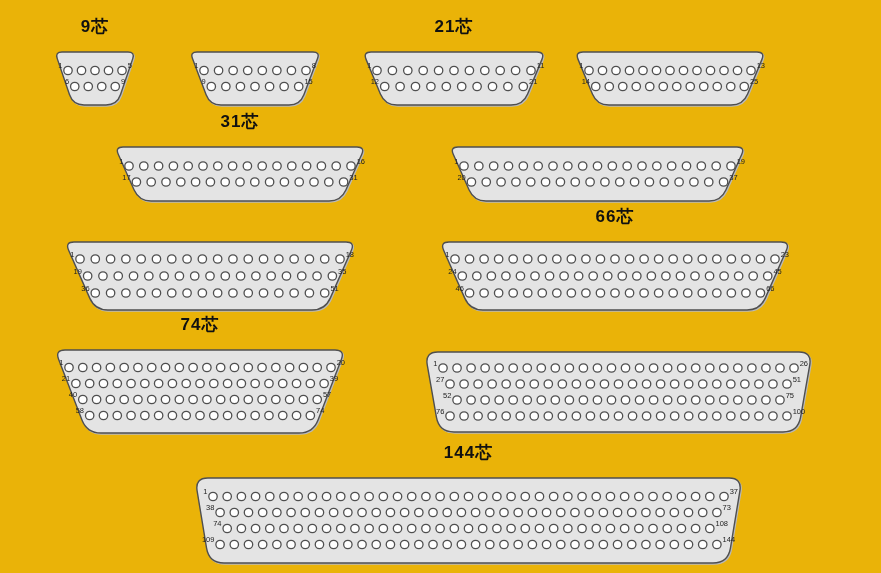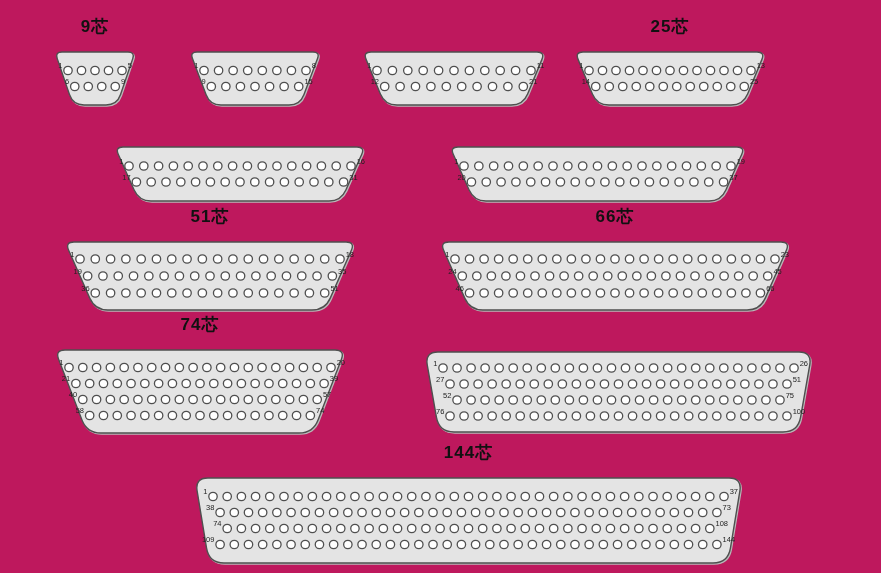--- a/index.html
+++ b/index.html
@@ -5,21 +5,21 @@
   html, body {
     margin: 0;
     padding: 0;
     background: #ffffff;
     font-family: "Liberation Sans", "DejaVu Sans", sans-serif;
   }
   .canvas {
     position: relative;
     width: 881px;
     height: 573px;
-    background: #be185d;
+    background: #eab308;
     overflow: hidden;
   }
   .connector-title {
     position: absolute;
     text-align: center;
     font-size: 17px;
     font-weight: 600;
     letter-spacing: 1px;
     color: #111111;
     line-height: 22px;
@@ -74,20 +74,21 @@
       <circle cx="21.29" cy="34.50" r="4.2" fill="#ffffff" stroke="#4f4f4f" stroke-width="1.3"></circle>
       <circle cx="35.86" cy="34.50" r="4.2" fill="#ffffff" stroke="#4f4f4f" stroke-width="1.3"></circle>
       <circle cx="50.43" cy="34.50" r="4.2" fill="#ffffff" stroke="#4f4f4f" stroke-width="1.3"></circle>
       <circle cx="65.00" cy="34.50" r="4.2" fill="#ffffff" stroke="#4f4f4f" stroke-width="1.3"></circle>
       <circle cx="79.57" cy="34.50" r="4.2" fill="#ffffff" stroke="#4f4f4f" stroke-width="1.3"></circle>
       <circle cx="94.14" cy="34.50" r="4.2" fill="#ffffff" stroke="#4f4f4f" stroke-width="1.3"></circle>
       <circle cx="108.71" cy="34.50" r="4.2" fill="#ffffff" stroke="#4f4f4f" stroke-width="1.3"></circle>
       <text class="pin-number" x="15.59" y="32.00" text-anchor="end" fill="#222222">9</text>
       <text class="pin-number" x="114.41" y="32.00" text-anchor="start" fill="#222222">15</text>
     </svg>
+    <div class="connector-title" style="left: 363px; width: 182px; top: 16px;">21芯</div>
     <svg class="connector-svg" width="182" height="53" viewBox="0 0 182 53" style="left: 363px; top: 52px;">
       <path class="connector-body" d="M3.07,7.39Q0,0 8.00,0.00L174.00,0.00Q182,0 178.93,7.39L164.60,41.92Q160,53 148.00,53.00L34.00,53.00Q22,53 17.40,41.92Z" fill="#e4e4e4" stroke="#4f4f4f" stroke-width="1.4"></path>
       <circle cx="14.00" cy="18.50" r="4.2" fill="#ffffff" stroke="#4f4f4f" stroke-width="1.3"></circle>
       <circle cx="29.40" cy="18.50" r="4.2" fill="#ffffff" stroke="#4f4f4f" stroke-width="1.3"></circle>
       <circle cx="44.80" cy="18.50" r="4.2" fill="#ffffff" stroke="#4f4f4f" stroke-width="1.3"></circle>
       <circle cx="60.20" cy="18.50" r="4.2" fill="#ffffff" stroke="#4f4f4f" stroke-width="1.3"></circle>
       <circle cx="75.60" cy="18.50" r="4.2" fill="#ffffff" stroke="#4f4f4f" stroke-width="1.3"></circle>
       <circle cx="91.00" cy="18.50" r="4.2" fill="#ffffff" stroke="#4f4f4f" stroke-width="1.3"></circle>
       <circle cx="106.40" cy="18.50" r="4.2" fill="#ffffff" stroke="#4f4f4f" stroke-width="1.3"></circle>
       <circle cx="121.80" cy="18.50" r="4.2" fill="#ffffff" stroke="#4f4f4f" stroke-width="1.3"></circle>
@@ -102,21 +103,20 @@
       <circle cx="67.90" cy="34.50" r="4.2" fill="#ffffff" stroke="#4f4f4f" stroke-width="1.3"></circle>
       <circle cx="83.30" cy="34.50" r="4.2" fill="#ffffff" stroke="#4f4f4f" stroke-width="1.3"></circle>
       <circle cx="98.70" cy="34.50" r="4.2" fill="#ffffff" stroke="#4f4f4f" stroke-width="1.3"></circle>
       <circle cx="114.10" cy="34.50" r="4.2" fill="#ffffff" stroke="#4f4f4f" stroke-width="1.3"></circle>
       <circle cx="129.50" cy="34.50" r="4.2" fill="#ffffff" stroke="#4f4f4f" stroke-width="1.3"></circle>
       <circle cx="144.90" cy="34.50" r="4.2" fill="#ffffff" stroke="#4f4f4f" stroke-width="1.3"></circle>
       <circle cx="160.30" cy="34.50" r="4.2" fill="#ffffff" stroke="#4f4f4f" stroke-width="1.3"></circle>
       <text class="pin-number" x="16.00" y="32.00" text-anchor="end" fill="#222222">12</text>
       <text class="pin-number" x="166.00" y="32.00" text-anchor="start" fill="#222222">21</text>
     </svg>
-    <div class="connector-title" style="left: 575px; width: 190px; top: 16px;">25芯</div>
     <svg class="connector-svg" width="190" height="53" viewBox="0 0 190 53" style="left: 575px; top: 52px;">
       <path class="connector-body" d="M3.07,7.39Q0,0 8.00,0.00L182.00,0.00Q190,0 186.93,7.39L172.60,41.92Q168,53 156.00,53.00L34.00,53.00Q22,53 17.40,41.92Z" fill="#e4e4e4" stroke="#4f4f4f" stroke-width="1.4"></path>
       <circle cx="14.00" cy="18.50" r="4.2" fill="#ffffff" stroke="#4f4f4f" stroke-width="1.3"></circle>
       <circle cx="27.50" cy="18.50" r="4.2" fill="#ffffff" stroke="#4f4f4f" stroke-width="1.3"></circle>
       <circle cx="41.00" cy="18.50" r="4.2" fill="#ffffff" stroke="#4f4f4f" stroke-width="1.3"></circle>
       <circle cx="54.50" cy="18.50" r="4.2" fill="#ffffff" stroke="#4f4f4f" stroke-width="1.3"></circle>
       <circle cx="68.00" cy="18.50" r="4.2" fill="#ffffff" stroke="#4f4f4f" stroke-width="1.3"></circle>
       <circle cx="81.50" cy="18.50" r="4.2" fill="#ffffff" stroke="#4f4f4f" stroke-width="1.3"></circle>
       <circle cx="95.00" cy="18.50" r="4.2" fill="#ffffff" stroke="#4f4f4f" stroke-width="1.3"></circle>
       <circle cx="108.50" cy="18.50" r="4.2" fill="#ffffff" stroke="#4f4f4f" stroke-width="1.3"></circle>
@@ -135,20 +135,21 @@
       <circle cx="88.25" cy="34.50" r="4.2" fill="#ffffff" stroke="#4f4f4f" stroke-width="1.3"></circle>
       <circle cx="101.75" cy="34.50" r="4.2" fill="#ffffff" stroke="#4f4f4f" stroke-width="1.3"></circle>
       <circle cx="115.25" cy="34.50" r="4.2" fill="#ffffff" stroke="#4f4f4f" stroke-width="1.3"></circle>
       <circle cx="128.75" cy="34.50" r="4.2" fill="#ffffff" stroke="#4f4f4f" stroke-width="1.3"></circle>
       <circle cx="142.25" cy="34.50" r="4.2" fill="#ffffff" stroke="#4f4f4f" stroke-width="1.3"></circle>
       <circle cx="155.75" cy="34.50" r="4.2" fill="#ffffff" stroke="#4f4f4f" stroke-width="1.3"></circle>
       <circle cx="169.25" cy="34.50" r="4.2" fill="#ffffff" stroke="#4f4f4f" stroke-width="1.3"></circle>
       <text class="pin-number" x="15.05" y="32.00" text-anchor="end" fill="#222222">14</text>
       <text class="pin-number" x="174.95" y="32.00" text-anchor="start" fill="#222222">25</text>
     </svg>
+    <div class="connector-title" style="left: 115px; width: 250px; top: 111px;">31芯</div>
     <svg class="connector-svg" width="250" height="54" viewBox="0 0 250 54" style="left: 115px; top: 147px;">
       <path class="connector-body" d="M3.25,7.31Q0,0 8.00,0.00L242.00,0.00Q250,0 246.75,7.31L230.87,43.03Q226,54 214.00,54.00L36.00,54.00Q24,54 19.13,43.03Z" fill="#e4e4e4" stroke="#4f4f4f" stroke-width="1.4"></path>
       <circle cx="14.00" cy="19.00" r="4.2" fill="#ffffff" stroke="#4f4f4f" stroke-width="1.3"></circle>
       <circle cx="28.80" cy="19.00" r="4.2" fill="#ffffff" stroke="#4f4f4f" stroke-width="1.3"></circle>
       <circle cx="43.60" cy="19.00" r="4.2" fill="#ffffff" stroke="#4f4f4f" stroke-width="1.3"></circle>
       <circle cx="58.40" cy="19.00" r="4.2" fill="#ffffff" stroke="#4f4f4f" stroke-width="1.3"></circle>
       <circle cx="73.20" cy="19.00" r="4.2" fill="#ffffff" stroke="#4f4f4f" stroke-width="1.3"></circle>
       <circle cx="88.00" cy="19.00" r="4.2" fill="#ffffff" stroke="#4f4f4f" stroke-width="1.3"></circle>
       <circle cx="102.80" cy="19.00" r="4.2" fill="#ffffff" stroke="#4f4f4f" stroke-width="1.3"></circle>
       <circle cx="117.60" cy="19.00" r="4.2" fill="#ffffff" stroke="#4f4f4f" stroke-width="1.3"></circle>
@@ -217,21 +218,20 @@
       <circle cx="184.58" cy="35.00" r="4.2" fill="#ffffff" stroke="#4f4f4f" stroke-width="1.3"></circle>
       <circle cx="199.42" cy="35.00" r="4.2" fill="#ffffff" stroke="#4f4f4f" stroke-width="1.3"></circle>
       <circle cx="214.25" cy="35.00" r="4.2" fill="#ffffff" stroke="#4f4f4f" stroke-width="1.3"></circle>
       <circle cx="229.08" cy="35.00" r="4.2" fill="#ffffff" stroke="#4f4f4f" stroke-width="1.3"></circle>
       <circle cx="243.92" cy="35.00" r="4.2" fill="#ffffff" stroke="#4f4f4f" stroke-width="1.3"></circle>
       <circle cx="258.75" cy="35.00" r="4.2" fill="#ffffff" stroke="#4f4f4f" stroke-width="1.3"></circle>
       <circle cx="273.58" cy="35.00" r="4.2" fill="#ffffff" stroke="#4f4f4f" stroke-width="1.3"></circle>
       <text class="pin-number" x="15.72" y="32.50" text-anchor="end" fill="#222222">20</text>
       <text class="pin-number" x="279.28" y="32.50" text-anchor="start" fill="#222222">37</text>
     </svg>
-    <div class="connector-title" style="left: 65px; width: 290px; top: 206px;">51芯</div>
     <svg class="connector-svg" width="290" height="68" viewBox="0 0 290 68" style="left: 65px; top: 242px;">
       <path class="connector-body" d="M3.63,8.23Q0,0 9.00,0.00L281.00,0.00Q290,0 286.37,8.23L265.25,56.11Q260,68 247.00,68.00L43.00,68.00Q30,68 24.75,56.11Z" fill="#e4e4e4" stroke="#4f4f4f" stroke-width="1.4"></path>
       <circle cx="15.00" cy="17.00" r="4.2" fill="#ffffff" stroke="#4f4f4f" stroke-width="1.3"></circle>
       <circle cx="30.29" cy="17.00" r="4.2" fill="#ffffff" stroke="#4f4f4f" stroke-width="1.3"></circle>
       <circle cx="45.59" cy="17.00" r="4.2" fill="#ffffff" stroke="#4f4f4f" stroke-width="1.3"></circle>
       <circle cx="60.88" cy="17.00" r="4.2" fill="#ffffff" stroke="#4f4f4f" stroke-width="1.3"></circle>
       <circle cx="76.18" cy="17.00" r="4.2" fill="#ffffff" stroke="#4f4f4f" stroke-width="1.3"></circle>
       <circle cx="91.47" cy="17.00" r="4.2" fill="#ffffff" stroke="#4f4f4f" stroke-width="1.3"></circle>
       <circle cx="106.76" cy="17.00" r="4.2" fill="#ffffff" stroke="#4f4f4f" stroke-width="1.3"></circle>
       <circle cx="122.06" cy="17.00" r="4.2" fill="#ffffff" stroke="#4f4f4f" stroke-width="1.3"></circle>

